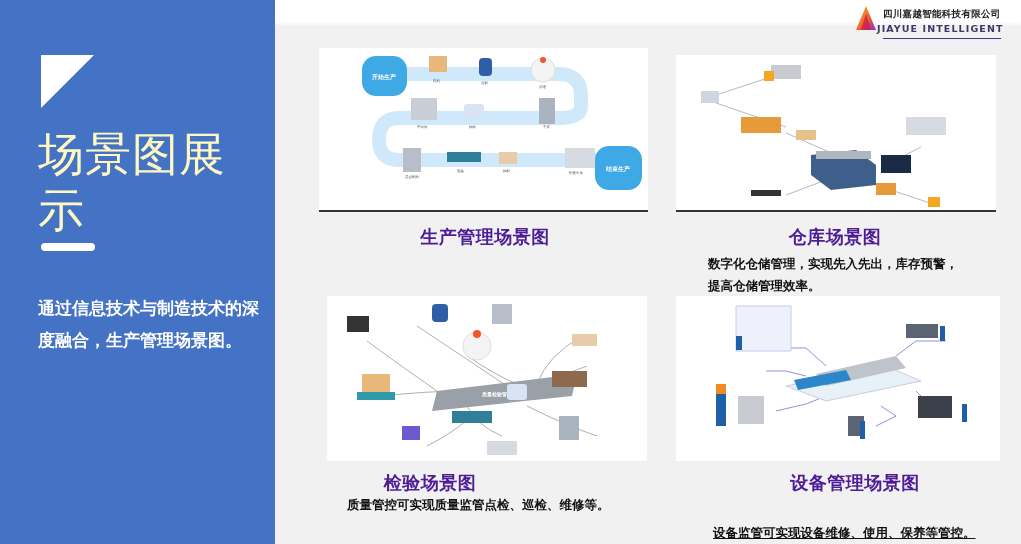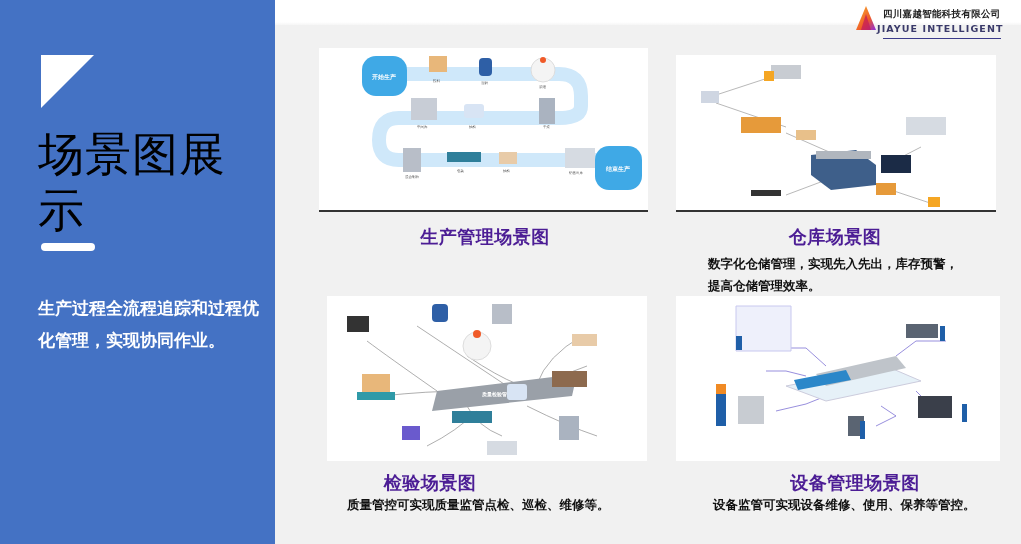--- a/index.html
+++ b/index.html
@@ -3,21 +3,21 @@
 <meta charset="utf-8">
 <style>
   * { box-sizing: border-box; margin: 0; padding: 0; }
   html, body { width: 1021px; height: 544px; overflow: hidden; background: #ffffff; font-family: "DejaVu Sans", "Liberation Sans", sans-serif; }
   .page { position: relative; width: 1021px; height: 544px; background: #fff; }
 
   
   .side { position: absolute; left: 0; top: 0; width: 275px; height: 544px; background: #4472c4; }
   .side .tri { position: absolute; left: 41px; top: 55px; width: 0; height: 0;
     border-top: 53px solid #fff; border-right: 53px solid transparent; }
-  .side .title { position: absolute; left: 38px; top: 126px; width: 200px; color: #000000;
+  .side .title { position: absolute; left: 38px; top: 126px; width: 200px; color: #fef9c3;
     font-size: 46px; line-height: 56px; letter-spacing: 1px; font-weight: 300; }
   .side .bar { position: absolute; left: 41px; top: 243px; width: 54px; height: 8px; border-radius: 4px; background: #fff; }
   .side .desc { position: absolute; left: 38px; top: 292px; width: 222px; color: #fff;
     font-size: 17px; line-height: 32px; font-weight: bold; }
 
   
   .main { position: absolute; left: 275px; top: 25px; width: 746px; height: 519px; background: #f1f1f1; }
   .main-shadow { position: absolute; left: 275px; top: 22px; width: 746px; height: 6px;
     background: linear-gradient(#ffffff, #ececec); }
 
@@ -35,21 +35,21 @@
 </style>
 </head>
 <body>
 
 <div class="page">
 
   <div class="side">
     <div class="tri"></div>
     <div class="title">场景图展示</div>
     <div class="bar"></div>
-    <div class="desc">生产过程全流程追踪和过程优化管理，实现协同作业。</div>
+    <div class="desc">通过信息技术与制造技术的深度融合，生产管理场景图。</div>
   </div>
 
   <div class="main-shadow"></div>
   <div class="main"></div>
 
   <div class="logo">
     <svg class="mark" viewBox="0 0 22 26">
       <defs>
         <linearGradient id="lg1" x1="0" y1="0" x2="1" y2="1">
           <stop offset="0" stop-color="#f7b733"></stop>
@@ -181,15 +181,15 @@
       <rect x="230" y="28" width="32" height="14" fill="#5a6472"></rect>
       <rect x="242" y="100" width="34" height="22" fill="#3a3f4a"></rect>
       <rect x="172" y="120" width="16" height="20" fill="#5a6472"></rect>
       <rect x="60" y="40" width="6" height="14" fill="#1f5fa8"></rect>
       <rect x="184" y="125" width="5" height="18" fill="#1f5fa8"></rect>
       <rect x="286" y="108" width="5" height="18" fill="#1f5fa8"></rect>
       <rect x="264" y="30" width="5" height="15" fill="#1f5fa8"></rect>
     </svg>
   </div>
   <div class="card-title" style="left:690px; top:471px; width:330px;">设备管理场景图</div>
-  <div class="card-desc" style="left:713px; top:494px; width:300px;">设备监管可实现设备维修、使用、保养等管控。</div>
+  <div class="card-desc" style="left:713px; top:522px; width:300px;text-decoration:underline;">设备监管可实现设备维修、使用、保养等管控。</div>
 
 </div>
 
 </body></html>

